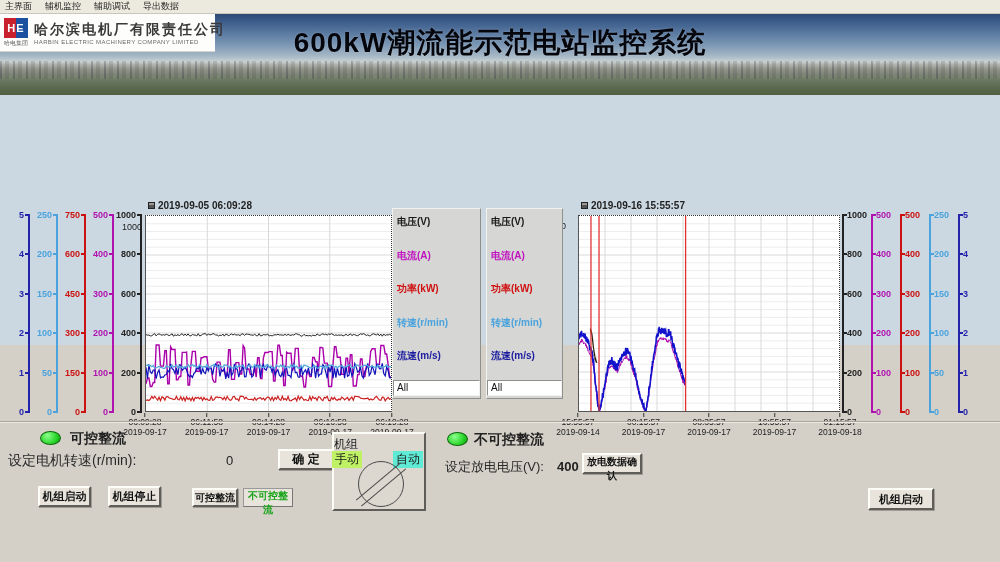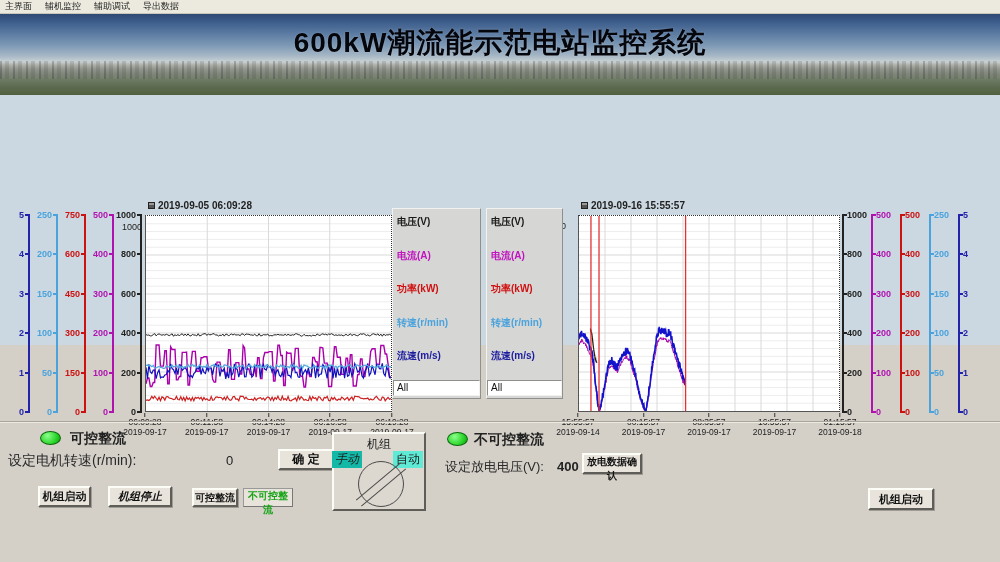--- a/index.html
+++ b/index.html
@@ -65,55 +65,65 @@
   .xt-left  { left:145px; width:247px; }
   .xt-right { left:578px; width:262px; }
   .xtick { position:absolute; top:0; transform:translateX(-50%); text-align:center; font-size:8.5px; color:#222; line-height:10px; white-space:nowrap; }
 
   
   .readouts { position:absolute; left:0; top:345px; width:1000px; height:77px; }
 
   .btn { position:absolute; background:#e8e4dc; border:2px solid; border-color:#fdfdf8 #5f5d57 #5f5d57 #fdfdf8; box-shadow:1px 1px 0 rgba(60,60,55,.35); font-weight:bold; color:#111; text-align:center; cursor:default; font-family:inherit; }
   .btn-confirm { left:278px; top:449px; width:56px; height:21px; font-size:12px; }
   .btn-start   { left:38px;  top:486px; width:53px; height:21px; font-size:11px; }
-  .btn-stop    { left:108px; top:486px; width:64px; height:21px; font-size:11px;font-style:italic; }
+  .btn-stop    { left:108px; top:486px; width:53px; height:21px; font-size:11px; }
   .btn-ctrl    { left:192px; top:488px; width:46px; height:19px; font-size:10px; }
   .btn-unctrl  { left:243px; top:488px; width:50px; height:19px; font-size:10px; color:#17a317; border-width:1px; box-shadow:none; border-color:#999 #777 #777 #999; }
   .btn-disch   { left:582px; top:453px; width:60px; height:21px; font-size:10px; }
   .btn-exit    { left:868px; top:488px; width:66px; height:22px; font-size:11px; }
   .led-on    { background:radial-gradient(circle at 35% 30%, #8cff8c, #2ad52a 60%, #0d970d); border:1px solid #0a6a0a; }
 
   
   .divider { position:absolute; left:0; top:421px; width:1000px; height:2px; border-top:1px solid #a9a59c; border-bottom:1px solid #eceade; }
   .ctl-led { position:absolute; width:21px; height:14px; border-radius:50%; }
   .big-label { position:absolute; font-size:14px; font-weight:bold; color:#222; white-space:nowrap; }
   .mid-label { position:absolute; font-size:14px; color:#2a2a2a; white-space:nowrap; }
   .val-text { position:absolute; font-size:13px; color:#222; }
 
   .unit-panel { position:absolute; left:332px; top:432px; width:94px; height:79px; background:#dcd8d0; border:2px solid; border-color:#fdfdf8 #5f5d57 #5f5d57 #fdfdf8; }
-  .unit-title { text-align:center; font-size:12px; color:#222; margin-top:2px; }
+  .unit-title { font-size:12px; color:#222; margin-top:2px; }
   .tag { position:absolute; font-size:12px; padding:0 3px; color:#1d1d1d; }
-  .tag-manual { left:-2px; top:17px; background:#14b8a6;font-style:italic; }
+  .tag-manual { left:-2px; top:17px; background:#bef264; }
   .tag-auto { right:1px; top:17px; background:#5eead4; }
   .knob { position:absolute; left:24px; top:27px; width:46px; height:46px; border:1px solid #4a4a4a; border-radius:50%; }
   .knob-lever { position:absolute; left:-7px; top:18px; width:58px; height:9px; border-top:1.5px solid #4a4a4a; border-bottom:1.5px solid #4a4a4a; transform:rotate(-40deg); }
 </style>
 </head>
 <body>
 
 <div class="menubar">
   <span>主界面</span>
   <span>辅机监控</span>
   <span>辅助调试</span>
   <span>导出数据</span>
 </div>
 
 <div class="banner">
   <div class="city-texture"></div>
   <div class="banner-title">600kW潮流能示范电站监控系统</div>
+  <div class="logo-box">
+    <div class="logo-mark">
+      <div class="logo-he">HE</div>
+      <div class="logo-cn">哈电集团</div>
+    </div>
+    <div class="company">
+      <div class="company-cn">哈尔滨电机厂有限责任公司</div>
+      <div class="company-en">HARBIN ELECTRIC MACHINERY COMPANY LIMITED</div>
+    </div>
+  </div>
 </div>
 
 <div class="chart-section">
 
   <div class="timestamp ts-left">
     <span class="ts-icon"></span>
     <span>2019-09-05 06:09:28</span>
   </div>
   <div class="inner-top-label itl-left">1000</div>
   <div class="axes axes-left" id="axes-left">

